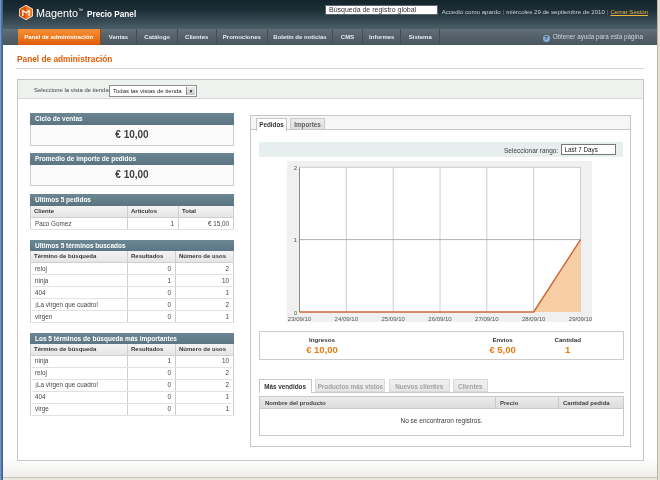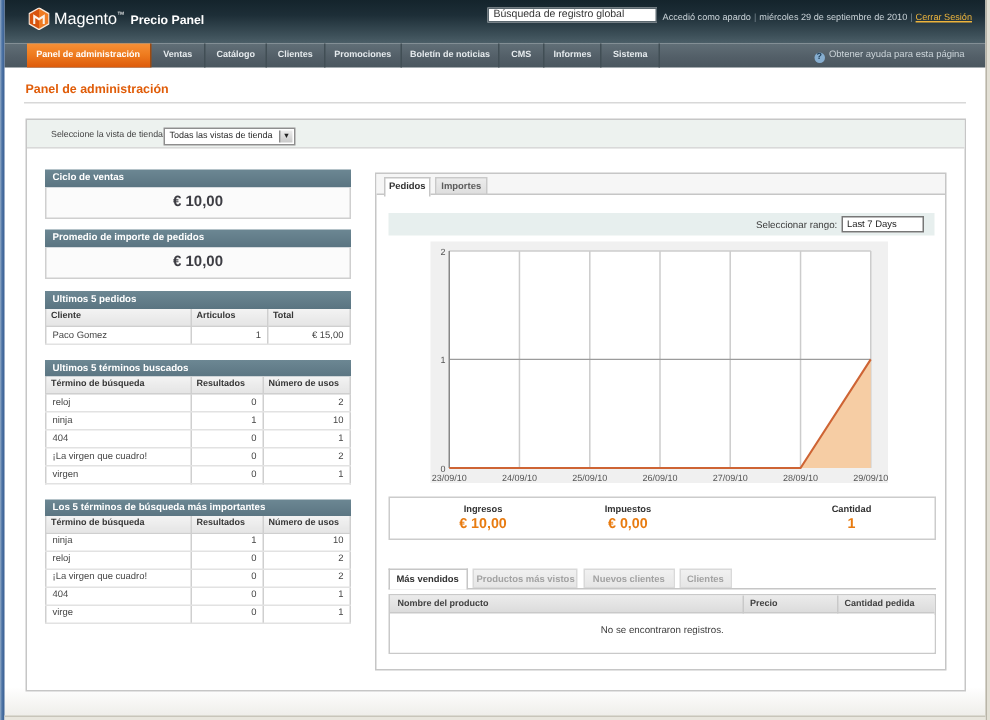--- a/index.html
+++ b/index.html
@@ -236,23 +236,23 @@
           <text x="199.8" y="159.5" text-anchor="middle">27/09/10</text>
           <text x="246.7" y="159.5" text-anchor="middle">28/09/10</text>
           <text x="293.5" y="159.5" text-anchor="middle">29/09/10</text>
         </g>
       </svg>
       <div id="summary">
         <div class="scell" style="left:17px">
             <div class="lab">Ingresos</div>
             <div class="val">€ 10,00</div>
           </div>
-        <div class="scell" style="left:113.6px">
-            <div class="lab">Impuestos</div>
-            <div class="val">€ 0,00</div>
+        <div class="scell" style="left:197.6px">
+            <div class="lab">Envios</div>
+            <div class="val">€ 5,00</div>
           </div>
         <div class="scell" style="left:262.7px">
             <div class="lab">Cantidad</div>
             <div class="val">1</div>
           </div>
       </div>
       <div class="tab2" id="tabMas" style="left:7.6px;width:53px">Más vendidos</div>
       <div class="tab2 off" style="left:64.4px;width:70px">Productos más vistos</div>
       <div class="tab2 off" style="left:137.5px;width:61.4px">Nuevos clientes</div>
       <div class="tab2 off" style="left:201.9px;width:34.8px">Clientes</div>

